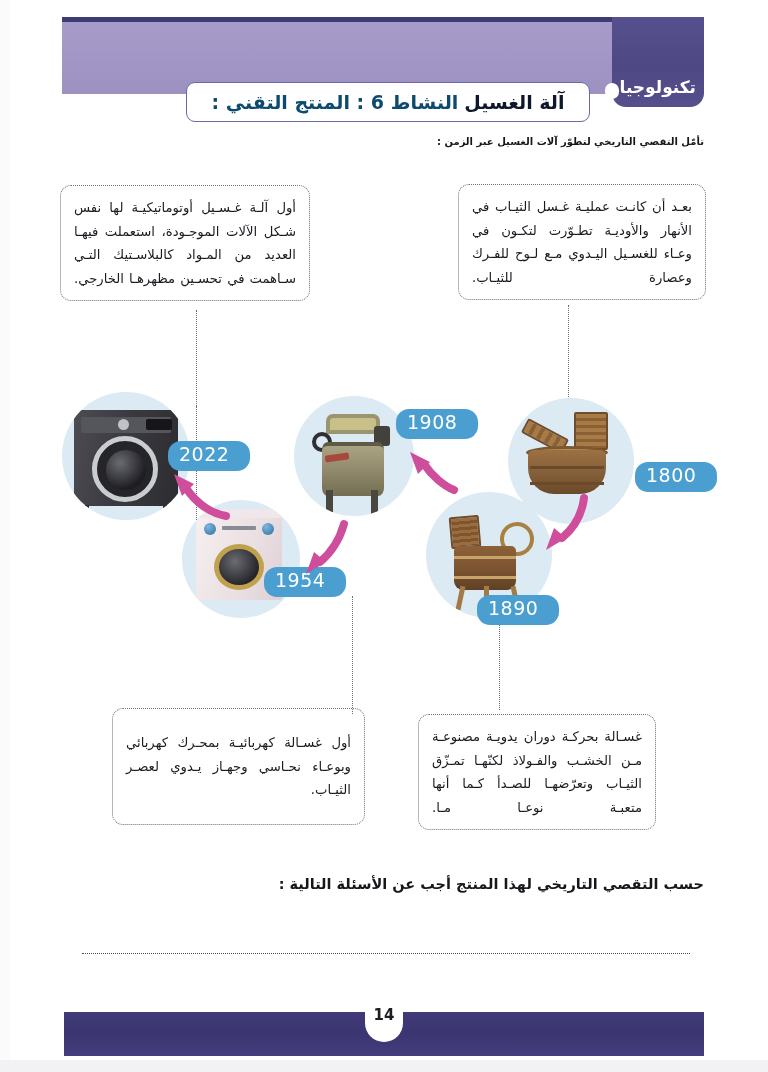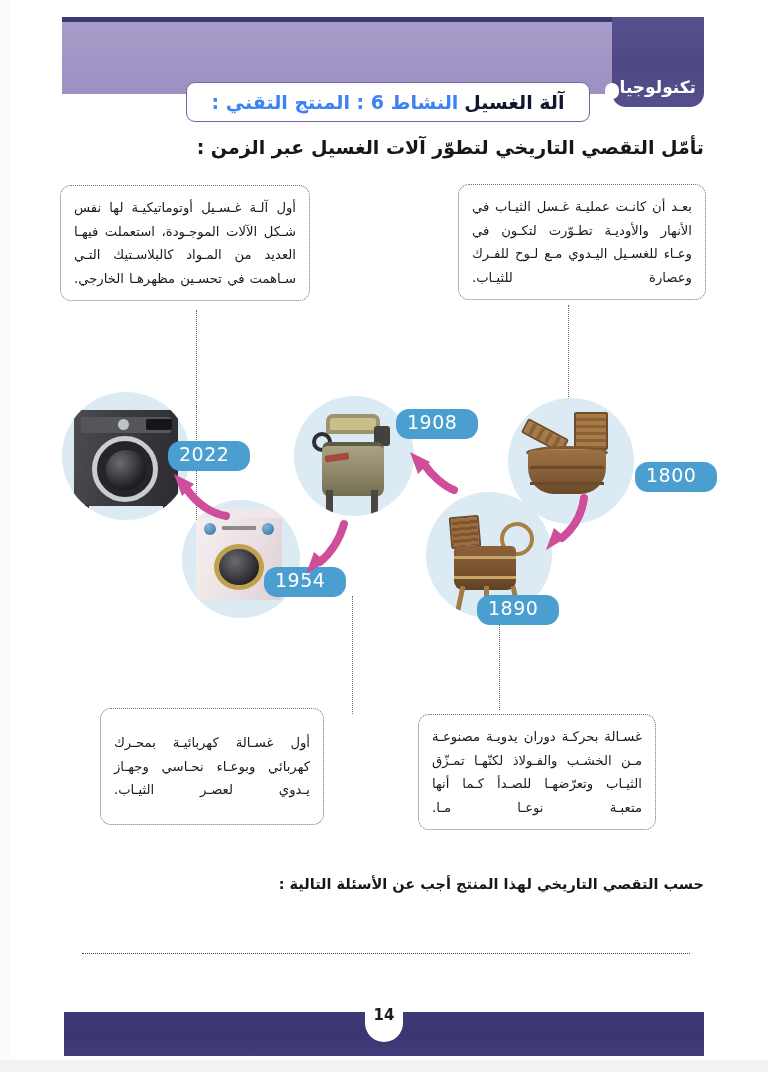--- a/index.html
+++ b/index.html
@@ -74,33 +74,33 @@
     box-sizing: border-box;
     display: flex;
     align-items: center;
     justify-content: center;
     gap: 6px;
     white-space: nowrap;
   }
   .title-main {
     font-size: 19px;
     font-weight: bold;
-    color: #3b82f6;
+    color: #0c4a6e;
   }
   .title-accent {
     font-size: 19px;
     font-weight: bold;
     color: #0f172a;
   }
 
   .intro-line {
     position: absolute;
     right: 64px;
     top: 136px;
-    font-size: 19px;
+    font-size: 10px;
     font-weight: bold;
     color: #16161b;
     white-space: nowrap;
   }
 
   
   .callout {
     position: absolute;
     box-sizing: border-box;
     border: 1.5px dotted #6f6f74;
@@ -110,21 +110,21 @@
     font-size: 13.2px;
     line-height: 1.78;
     text-align: justify;
     text-align-last: justify;
     padding: 10px 13px;
     direction: rtl;
   }
   .callout.tr { right: 62px;  top: 184px;  width: 248px; }
   .callout.tl { left: 60px;   top: 185px;  width: 250px; }
   .callout.br { right: 112px; top: 714px;  width: 238px; }
-  .callout.bl { left: 100px;  top: 708px;  width: 224px; padding-top: 22px; padding-bottom: 22px;}
+  .callout.bl { left: 112px;  top: 708px;  width: 253px; padding-top: 22px; padding-bottom: 22px;}
 
   
   .dot-v {
     position: absolute;
     width: 0;
     border-left: 1.6px dotted #6c6c72;
   }
 
   
   .photo-circle {

